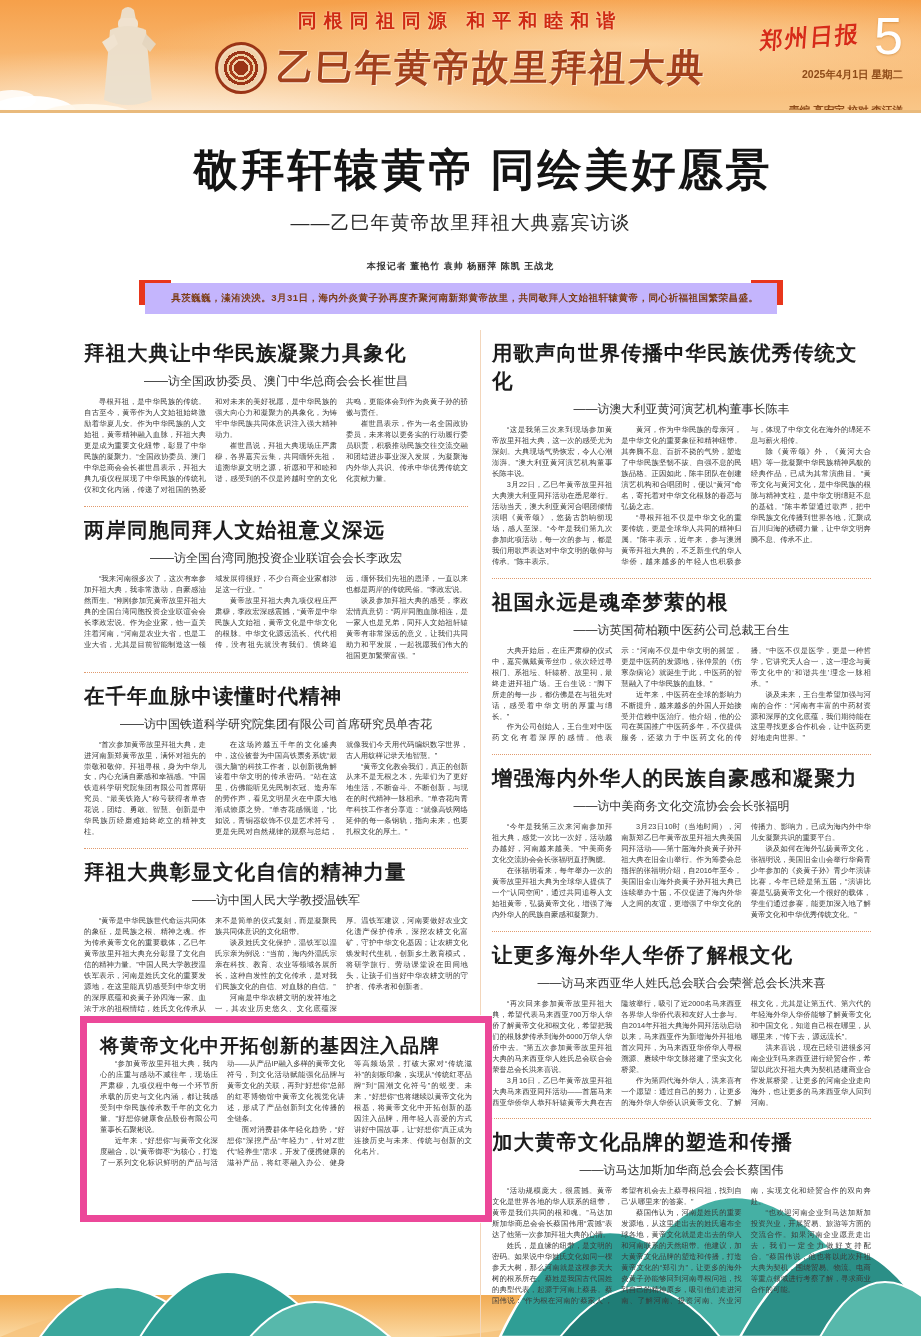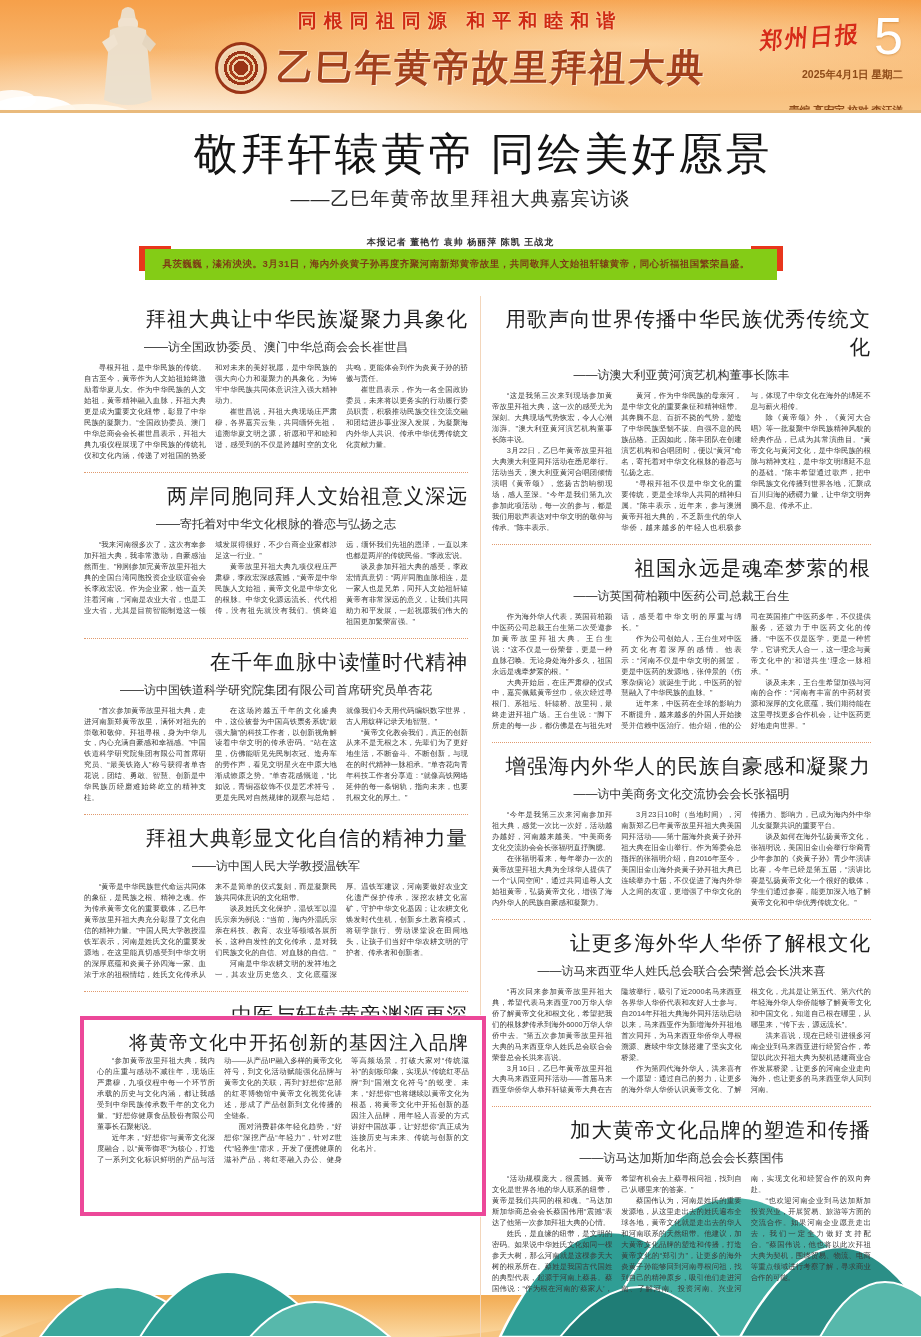--- a/index.html
+++ b/index.html
@@ -50,54 +50,54 @@
   .page-num{color:#ffffff;font-size:52px;line-height:52px;font-weight:400;
     text-shadow:0 1px 2px rgba(180,110,30,.45);}
   .date-line{margin-top:6px;color:#8d4a18;font-size:10.5px;font-weight:bold;}
   .editor-line{margin-top:22px;color:#8d4a18;font-size:10.5px;font-weight:bold;}
   
   .decor{position:absolute;left:0;bottom:0;z-index:0;}
   
   .content{position:absolute;top:110px;left:0;right:0;bottom:0;z-index:1;}
   .masthead{text-align:center;padding-top:20px;}
   .main-headline{
-    margin:0;font-size:44px;line-height:1.1;letter-spacing:3px;color:#141414;
-    font-weight:normal;
+    margin:16px;font-size:44px;line-height:1.1;letter-spacing:3px;color:#141414;
+    font-weight:bold;
     padding-left:45px;
   }
   .main-sub{margin:8px 0 0;font-size:19px;font-weight:400;color:#2b2b2b;letter-spacing:1px;}
   .byline{margin-top:24px;font-size:9px;color:#333;font-weight:bold;letter-spacing:1px;}
   .quote-box{
-    position:relative;margin:0 auto 0;width:596px;
-    background:#84cc16;padding:9px 18px;
-    font-size:9.5px;font-weight:bold;color:#7c3c16;text-align:left;letter-spacing:.5px;
+    position:relative;margin:10px auto 0;width:596px;
+    background:#c4b5fd;padding:9px 18px;
+    font-size:9.5px;font-weight:bold;color:#7c3c16;text-align:right;letter-spacing:.5px;
   }
   .quote-box::before,.quote-box::after{
     content:"";position:absolute;top:-3px;width:26px;height:22px;
   }
   .quote-box::before{left:-6px;border-left:6px solid #e8361c;border-top:3px solid #e8361c;}
   .quote-box::after{right:-6px;border-right:6px solid #e8361c;border-top:3px solid #e8361c;}
   
   .cols{display:flex;gap:12px;padding:16px 50px 0 84px;align-items:flex-start;}
   .col{background:transparent;}
   .col-left{width:390px;height:836px;overflow:hidden;}
   .col-right{width:385px;height:1120px;overflow:hidden;border-left:1px solid #f3d6bb;padding-left:11px;}
   .story{padding:7px 0 10px;}
   .story + .story{border-top:1.5px dotted #e09a6e;}
-  .story-title{margin:2px 0 0;text-align:right;font-size:20.5px;letter-spacing:1px;color:#1c1c1c;font-weight:normal;}
+  .story-title{margin:2px 0 0;text-align:left;font-size:20.5px;letter-spacing:1px;color:#1c1c1c;font-weight:bold;}
   .story-sub{margin:6px 0 7px;text-align:center;font-size:12px;font-weight:400;color:#333;}
   .story-body{
     column-count:3;column-gap:9px;
     font-size:7.4px;line-height:1.48;color:#3b3b3b;text-align:justify;
   }
   .story-body p{margin:0;text-indent:2em;}
   
   .red-box{
     position:absolute;left:80px;top:1016px;width:372px;height:172px;
-    border:4px solid #ec4899;background:#ffffff;padding:8px 13px 12px;
+    border:7px solid #ec4899;background:#ffffff;padding:8px 13px 12px;
     z-index:6;overflow:hidden;box-shadow:0 0 0 1px rgba(255,255,255,.8);
   }
   .red-box .story-title{font-size:19px;}
   .red-box .story-sub{font-size:11.5px;}
 </style>
 </head>
 <body>
 
 <svg class="decor" width="921" height="250" viewBox="0 0 921 250">
   <defs>
@@ -166,21 +166,21 @@
         <h2 class="story-title">拜祖大典让中华民族凝聚力具象化</h2>
         <h3 class="story-sub">——访全国政协委员、澳门中华总商会会长崔世昌</h3>
         <div class="story-body">
             <p>寻根拜祖，是中华民族的传统。自古至今，黄帝作为人文始祖始终激励着华夏儿女。作为中华民族的人文始祖，黄帝精神融入血脉，拜祖大典更是成为重要文化纽带，彰显了中华民族的凝聚力。“全国政协委员、澳门中华总商会会长崔世昌表示，拜祖大典九项仪程展现了中华民族的传统礼仪和文化内涵，传递了对祖国的热爱和对未来的美好祝愿，是中华民族的强大向心力和凝聚力的具象化，为铸牢中华民族共同体意识注入强大精神动力。</p>
             <p>崔世昌说，拜祖大典现场庄严肃穆，各界嘉宾云集，共同缅怀先祖，追溯华夏文明之源，祈愿和平和睦和谐，感受到的不仅是跨越时空的文化共鸣，更能体会到作为炎黄子孙的骄傲与责任。</p>
             <p>崔世昌表示，作为一名全国政协委员，未来将以更务实的行动履行委员职责，积极推动民族交往交流交融和团结进步事业深入发展，为凝聚海内外华人共识、传承中华优秀传统文化贡献力量。</p>
           </div>
       </article>
       <article class="story">
         <h2 class="story-title">两岸同胞同拜人文始祖意义深远</h2>
-        <h3 class="story-sub">——寄托着对中华文化根脉的眷恋与弘扬之志</h3>
+        <h3 class="story-sub">——访全国台湾同胞投资企业联谊会会长李政宏</h3>
         <div class="story-body">
             <p>“我来河南很多次了，这次有幸参加拜祖大典，我非常激动，自豪感油然而生。”刚刚参加完黄帝故里拜祖大典的全国台湾同胞投资企业联谊会会长李政宏说。作为企业家，他一直关注着河南，“河南是农业大省，也是工业大省，尤其是目前智能制造这一领域发展得很好，不少台商企业家都涉足这一行业。”</p>
             <p>黄帝故里拜祖大典九项仪程庄严肃穆，李政宏深感震撼，“黄帝是中华民族人文始祖，黄帝文化是中华文化的根脉。中华文化源远流长、代代相传，没有祖先就没有我们。慎终追远，缅怀我们先祖的恩泽，一直以来也都是两岸的传统民俗。”李政宏说。</p>
             <p>谈及参加拜祖大典的感受，李政宏情真意切：“两岸同胞血脉相连，是一家人也是兄弟，同拜人文始祖轩辕黄帝有非常深远的意义，让我们共同助力和平发展，一起祝愿我们伟大的祖国更加繁荣富强。”</p>
           </div>
       </article>
       <article class="story">
         <h2 class="story-title">在千年血脉中读懂时代精神</h2>
         <h3 class="story-sub">——访中国铁道科学研究院集团有限公司首席研究员单杏花</h3>
         <div class="story-body">
@@ -218,21 +218,20 @@
             <p>3月22日，乙巳年黄帝故里拜祖大典澳大利亚同拜活动在悉尼举行。活动当天，澳大利亚黄河合唱团倾情演唱《黄帝颂》，悠扬古韵响彻现场，感人至深。“今年是我们第九次参加此项活动，每一次的参与，都是我们用歌声表达对中华文明的敬仰与传承。”陈丰表示。</p>
             <p>黄河，作为中华民族的母亲河，是中华文化的重要象征和精神纽带。其奔腾不息、百折不挠的气势，塑造了中华民族坚韧不拔、自强不息的民族品格。正因如此，陈丰团队在创建演艺机构和合唱团时，便以“黄河”命名，寄托着对中华文化根脉的眷恋与弘扬之志。</p>
             <p>“寻根拜祖不仅是中华文化的重要传统，更是全球华人共同的精神归属。”陈丰表示，近年来，参与澳洲黄帝拜祖大典的，不乏新生代的华人华侨，越来越多的年轻人也积极参与，体现了中华文化在海外的绵延不息与薪火相传。</p>
             <p>除《黄帝颂》外，《黄河大合唱》等一批凝聚中华民族精神风貌的经典作品，已成为其常演曲目。“黄帝文化与黄河文化，是中华民族的根脉与精神支柱，是中华文明绵延不息的基础。”陈丰希望通过歌声，把中华民族文化传播到世界各地，汇聚成百川归海的磅礴力量，让中华文明奔腾不息、传承不止。</p>
           </div>
       </article>
       <article class="story">
         <h2 class="story-title">祖国永远是魂牵梦萦的根</h2>
         <h3 class="story-sub">——访英国荷柏颖中医药公司总裁王台生</h3>
         <div class="story-body">
-            <p>作为海外华人代表，英国荷柏颖中医药公司总裁王台生第二次受邀参加黄帝故里拜祖大典。王台生说：“这不仅是一份荣誉，更是一种血脉召唤。无论身处海外多久，祖国永远是魂牵梦萦的根。”</p>
             <p>大典开始后，在庄严肃穆的仪式中，嘉宾佩戴黄帝丝巾，依次经过寻根门、系祖坛、轩辕桥、故里祠，最终走进拜祖广场。王台生说：“脚下所走的每一步，都仿佛是在与祖先对话，感受着中华文明的厚重与绵长。”</p>
             <p>作为公司创始人，王台生对中医药文化有着深厚的感情。他表示：“河南不仅是中华文明的摇篮，更是中医药的发源地，张仲景的《伤寒杂病论》就诞生于此，中医药的智慧融入了中华民族的血脉。”</p>
             <p>近年来，中医药在全球的影响力不断提升，越来越多的外国人开始接受并信赖中医治疗。他介绍，他的公司在英国推广中医药多年，不仅提供服务，还致力于中医药文化的传播。“中医不仅是医学，更是一种哲学，它讲究天人合一，这一理念与黄帝文化中的‘和谐共生’理念一脉相承。”</p>
             <p>谈及未来，王台生希望加强与河南的合作：“河南有丰富的中药材资源和深厚的文化底蕴，我们期待能在这里寻找更多合作机会，让中医药更好地走向世界。”</p>
           </div>
       </article>
       <article class="story">
         <h2 class="story-title">增强海内外华人的民族自豪感和凝聚力</h2>
         <h3 class="story-sub">——访中美商务文化交流协会会长张福明</h3>
         <div class="story-body">

